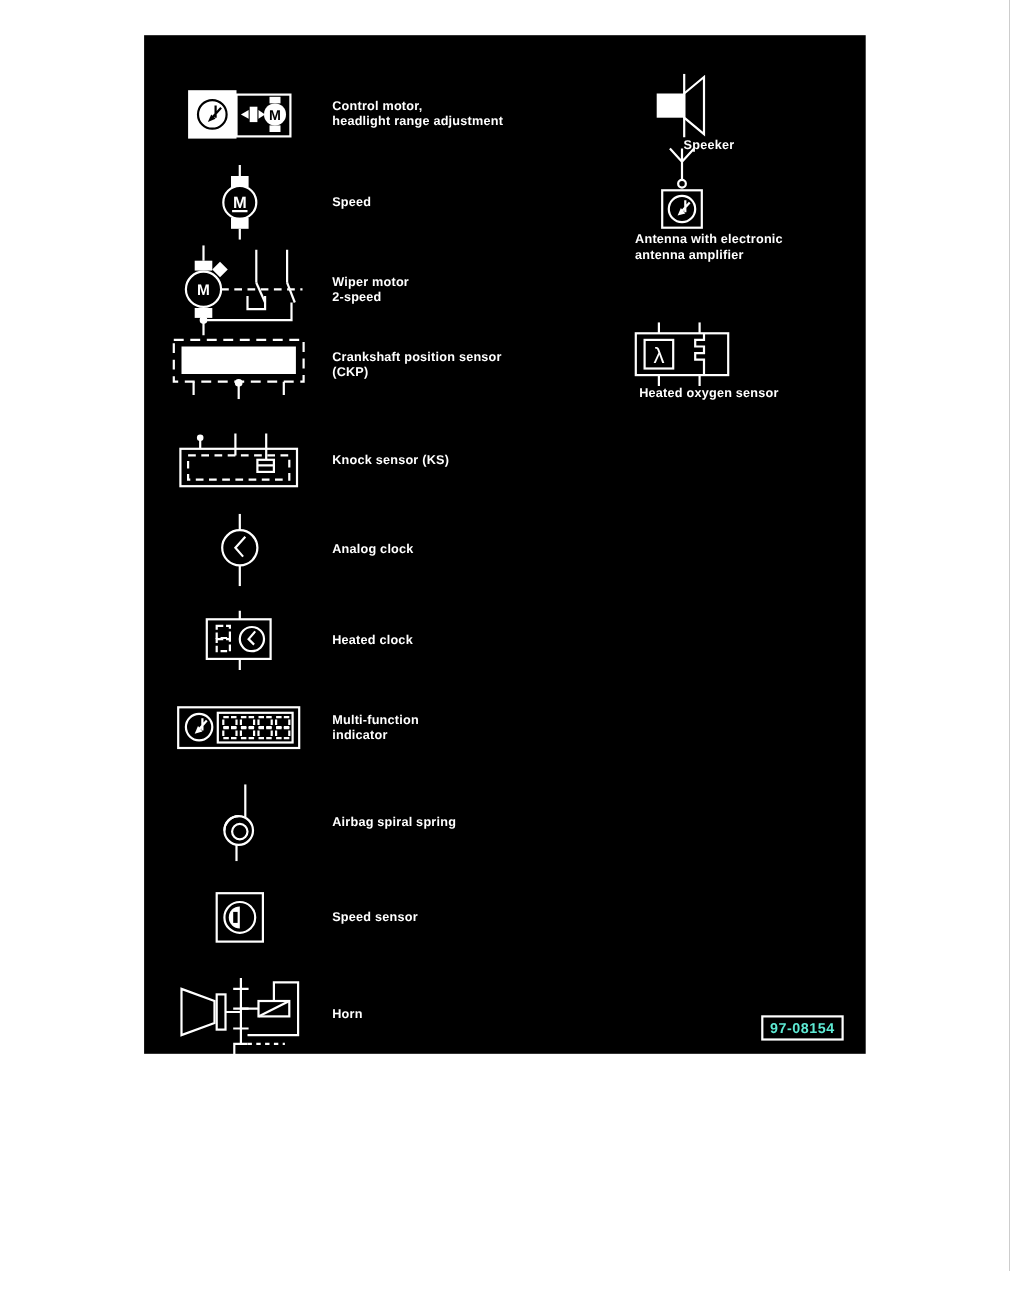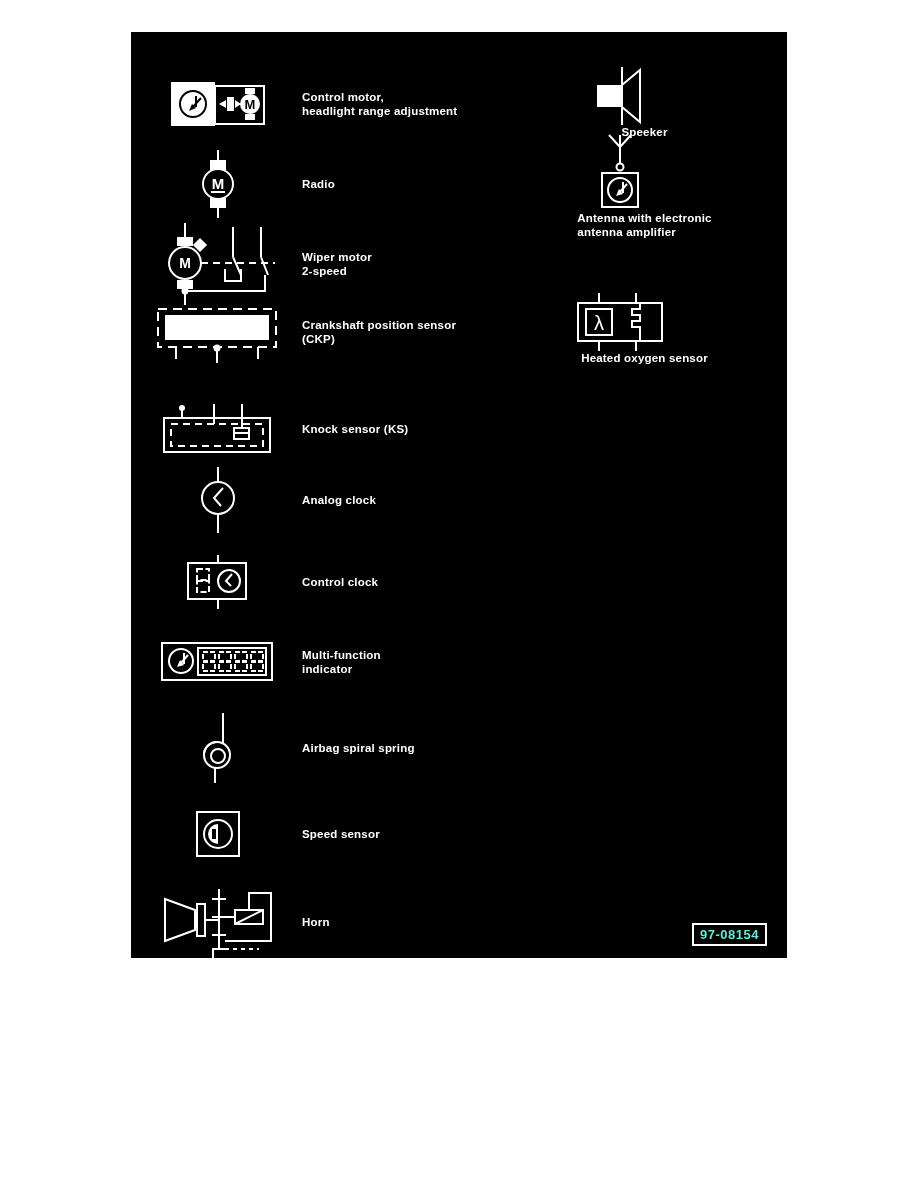--- a/index.html
+++ b/index.html
@@ -87,21 +87,21 @@
       <svg width="40" height="68" viewBox="0 0 40 68">
         <line x1="20" y1="0" x2="20" y2="10" class="st"></line>
         <rect x="12" y="10" width="16" height="10" class="wf"></rect>
         <circle cx="20" cy="34" r="15" class="st"></circle>
         <text x="20" y="39" text-anchor="middle" font-size="15" font-weight="bold" fill="#fff">M</text>
         <line x1="13" y1="42" x2="27" y2="42" class="st"></line>
         <rect x="12" y="48" width="16" height="10" class="wf"></rect>
         <line x1="20" y1="58" x2="20" y2="68" class="st"></line>
       </svg>
     </div>
-    <div class="label">Radio</div>
+    <div class="label">Speed</div>
   </div>
 
   <div class="row left-col" style="top:232px">
     <div class="iconbox">
       <svg width="126" height="82" viewBox="0 0 126 82">
         <line x1="30" y1="0" x2="30" y2="14" class="st"></line>
         <rect x="22" y="14" width="16" height="9" class="wf"></rect>
         <rect x="40" y="17" width="10" height="10" class="wf" transform="rotate(45 45 22)"></rect>
         <circle cx="30" cy="40" r="16" class="st"></circle>
         <text x="30" y="45" text-anchor="middle" font-size="14" font-weight="bold" fill="#fff">M</text>
@@ -129,21 +129,21 @@
         <line x1="20" y1="46" x2="20" y2="58" class="st"></line>
         <line x1="61" y1="46" x2="61" y2="62" class="st"></line>
         <circle cx="61" cy="47" r="3.5" class="wf"></circle>
         <line x1="102" y1="46" x2="102" y2="58" class="st"></line>
       </svg>
     </div>
     <div class="label">Crankshaft position sensor
 (CKP)</div>
   </div>
 
-  <div class="row left-col" style="top:397px">
+  <div class="row left-col" style="top:387px">
     <div class="iconbox">
       <svg width="112" height="54" viewBox="0 0 112 54">
         <rect x="2" y="16" width="106" height="34" class="st"></rect>
         <rect x="9" y="22" width="92" height="22" class="st" stroke-dasharray="7 5"></rect>
         <rect x="72" y="26" width="15" height="11" class="st"></rect>
         <line x1="72" y1="31" x2="87" y2="31" class="st"></line>
         <line x1="20" y1="16" x2="20" y2="5" class="st"></line>
         <circle cx="20" cy="6" r="3" class="wf"></circle>
         <line x1="52" y1="22" x2="52" y2="2" class="st"></line>
         <line x1="80" y1="26" x2="80" y2="2" class="st"></line>
@@ -169,21 +169,21 @@
       <svg width="64" height="54" viewBox="0 0 64 54">
         <line x1="32" y1="0" x2="32" y2="8" class="st"></line>
         <rect x="2" y="8" width="58" height="36" class="st"></rect>
         <rect x="11" y="14" width="12" height="11" class="st" stroke-dasharray="6 2.5"></rect>
         <rect x="11" y="26" width="12" height="11" class="st" stroke-dasharray="6 2.5"></rect>
         <circle cx="43" cy="26" r="11" class="st"></circle>
         <path d="M46 19 L40 26 L45 31" class="st"></path>
         <line x1="32" y1="44" x2="32" y2="54" class="st"></line>
       </svg>
     </div>
-    <div class="label">Control clock</div>
+    <div class="label">Heated clock</div>
   </div>
 
   <div class="row left-col" style="top:630px">
     <div class="iconbox">
       <svg width="116" height="46" viewBox="0 0 116 46">
         <rect x="2" y="4" width="110" height="37" class="st"></rect>
         <circle cx="21" cy="22" r="12" class="st"></circle>
         <path d="M24 14 V25 M28 16 L20 25" class="st"></path>
         <polygon points="17,28 24,26 20,21" class="wf"></polygon>
         <rect x="38" y="9" width="68" height="27" class="st"></rect>

